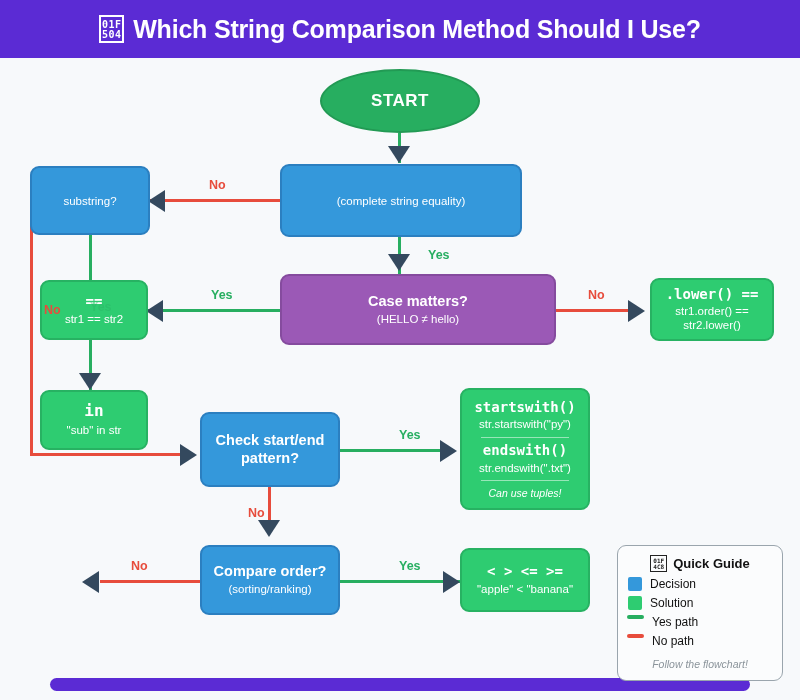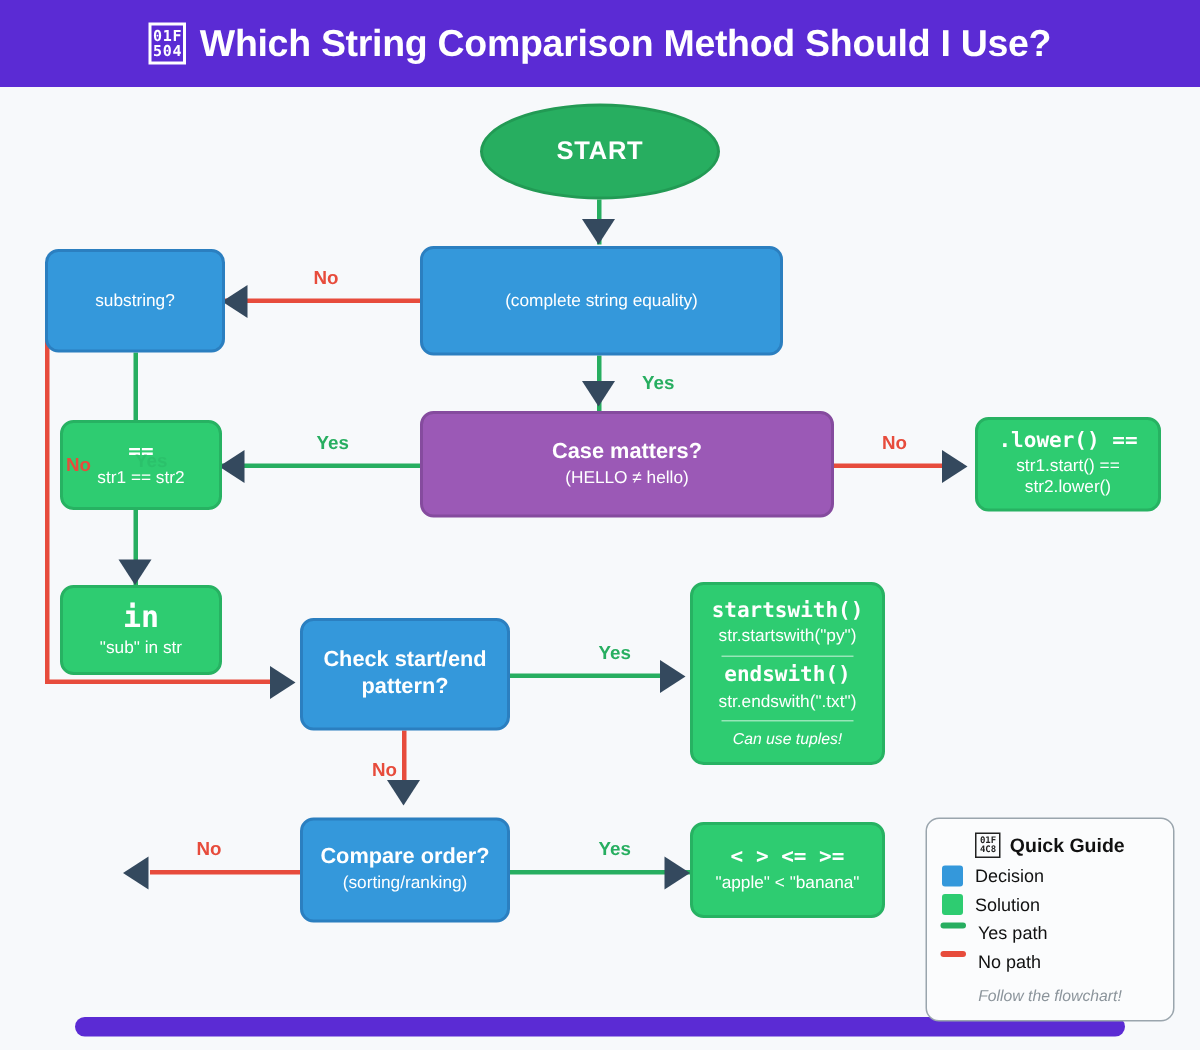--- a/index.html
+++ b/index.html
@@ -50,21 +50,21 @@
   .node.decision { background: #3498db; border: 2px solid #2b7fc0; }
   .node.solution { background: #2ecc71; border: 2px solid #27b262; }
   .node.caseq    { background: #9b59b6; border: 2px solid #854b9e; }
   .node.regexn   { background: #f39c12; border: 2px solid #d98c0c; }
   .node.start {
     background: #27ae60; border: 2px solid #229a54; border-radius: 50%;
   }
   .node.start .t1 { font-size: 17px; font-weight: bold; letter-spacing: 0.5px; }
   .mono { font-family: "DejaVu Sans Mono", monospace; font-weight: bold; }
   .node .code1 { font-size: 14px; }
-  .node .code-lg { font-size: 20px; }
+  .node .code-lg { font-size: 16px; }
   .sep { width: 78%; height: 1px; background: rgba(255,255,255,0.5); margin: 5px 0 4px; }
   .ital { font-style: italic; font-size: 10.5px; margin-top: 2px; }
 
   
   .edge { position: absolute; z-index: 2; }
   .h-green { background: #27ae60; height: 3px; }
   .v-green { background: #27ae60; width: 3px; }
   .h-red   { background: #e74c3c; height: 3px; }
   .v-red   { background: #e74c3c; width: 3px; }
   .arrow { position: absolute; width: 0; height: 0; z-index: 4; }
@@ -176,21 +176,21 @@
     <div class="t2">(HELLO ≠ hello)</div>
   </div>
 
   <div class="node solution" style="left:40px; top:280px; width:108px; height:60px;">
     <div class="t1 mono code1">==</div>
     <div class="t2">str1 == str2</div>
   </div>
 
   <div class="node solution" style="left:650px; top:278px; width:124px; height:63px;">
     <div class="t1 mono code1">.lower() ==</div>
-    <div class="t2">str1.start() ==</div>
+    <div class="t2">str1.order() ==</div>
     <div class="t2" style="margin-top:0;">str2.lower()</div>
   </div>
 
   <div class="node solution" style="left:40px; top:390px; width:108px; height:60px;">
     <div class="t1 mono code-lg">in</div>
     <div class="t2">"sub" in str</div>
   </div>
 
   <div class="node decision" style="left:200px; top:412px; width:140px; height:75px;">
     <div class="t1">Check start/end pattern?</div>

